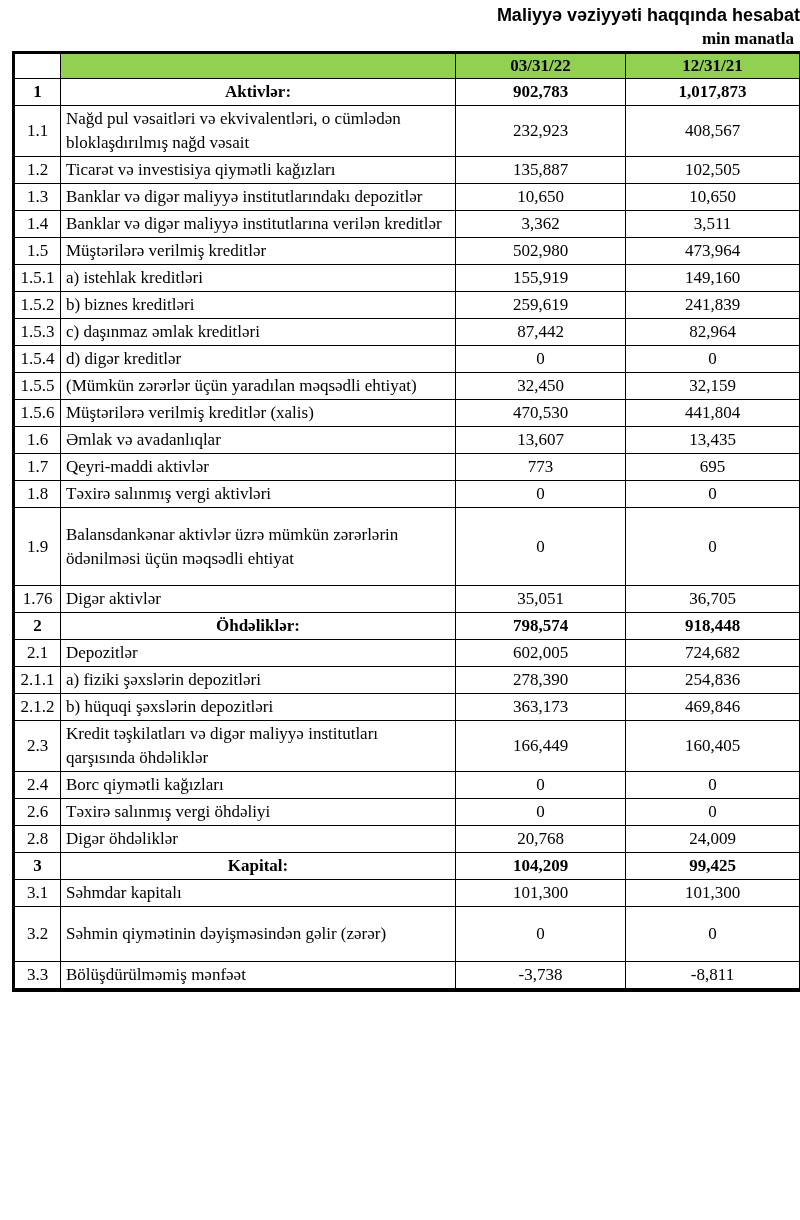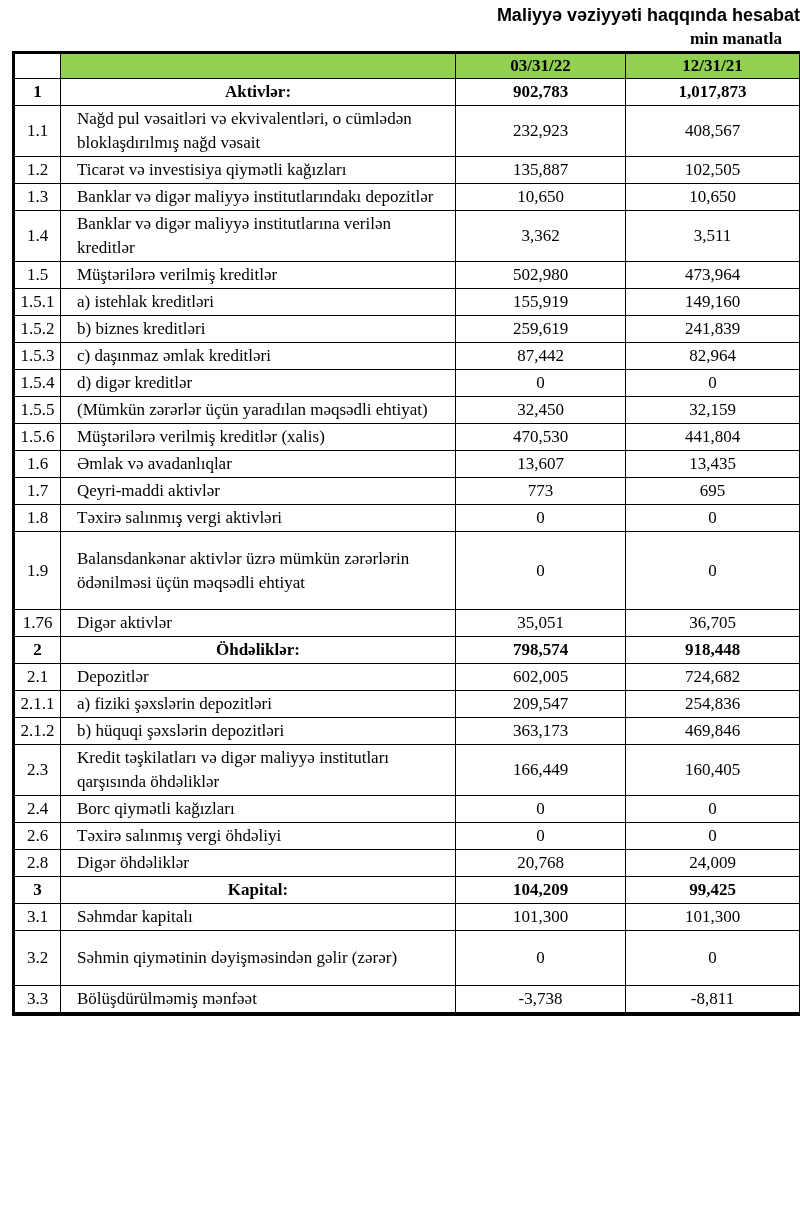--- a/index.html
+++ b/index.html
@@ -22,21 +22,21 @@
     font-family: "Liberation Sans", "DejaVu Sans", sans-serif;
     font-weight: bold;
     font-size: 18px;
     line-height: 22px;
   }
   .unit {
     text-align: right;
     font-weight: bold;
     font-size: 17px;
     line-height: 20px;
-    padding-right: 18px;
+    padding-right: 6px;
     margin-top: 3px;
     margin-bottom: 2px;
   }
   table.report {
     border-collapse: collapse;
     table-layout: fixed;
     margin-left: 12px;
     width: 787px;
     border: 3px solid #000;
     border-bottom: 4px solid #000;
@@ -60,21 +60,21 @@
     font-weight: bold;
     text-align: center;
   }
   th.blank { background: #ffffff; }
   td.no {
     text-align: center;
     padding: 1px 2px;
   }
   td.label {
     text-align: left;
-    padding: 1px 16px;
+    padding: 1px 5px;
   }
   td.v1, td.v2 {
     text-align: center;
     padding: 1px 4px;
   }
   tr.section td { font-weight: bold; }
   tr.section td.label { text-align: center; }
 </style>
 </head>
 <body>
@@ -211,21 +211,21 @@
         </tr>
         <tr>
           <td class="no">2.1</td>
           <td class="label">Depozitlər</td>
           <td class="v1">602,005</td>
           <td class="v2">724,682</td>
         </tr>
         <tr>
           <td class="no">2.1.1</td>
           <td class="label">a) fiziki şəxslərin depozitləri</td>
-          <td class="v1">209,547</td>
+          <td class="v1">278,390</td>
           <td class="v2">254,836</td>
         </tr>
         <tr>
           <td class="no">2.1.2</td>
           <td class="label">b) hüquqi şəxslərin depozitləri</td>
           <td class="v1">363,173</td>
           <td class="v2">469,846</td>
         </tr>
         <tr>
           <td class="no">2.3</td>

